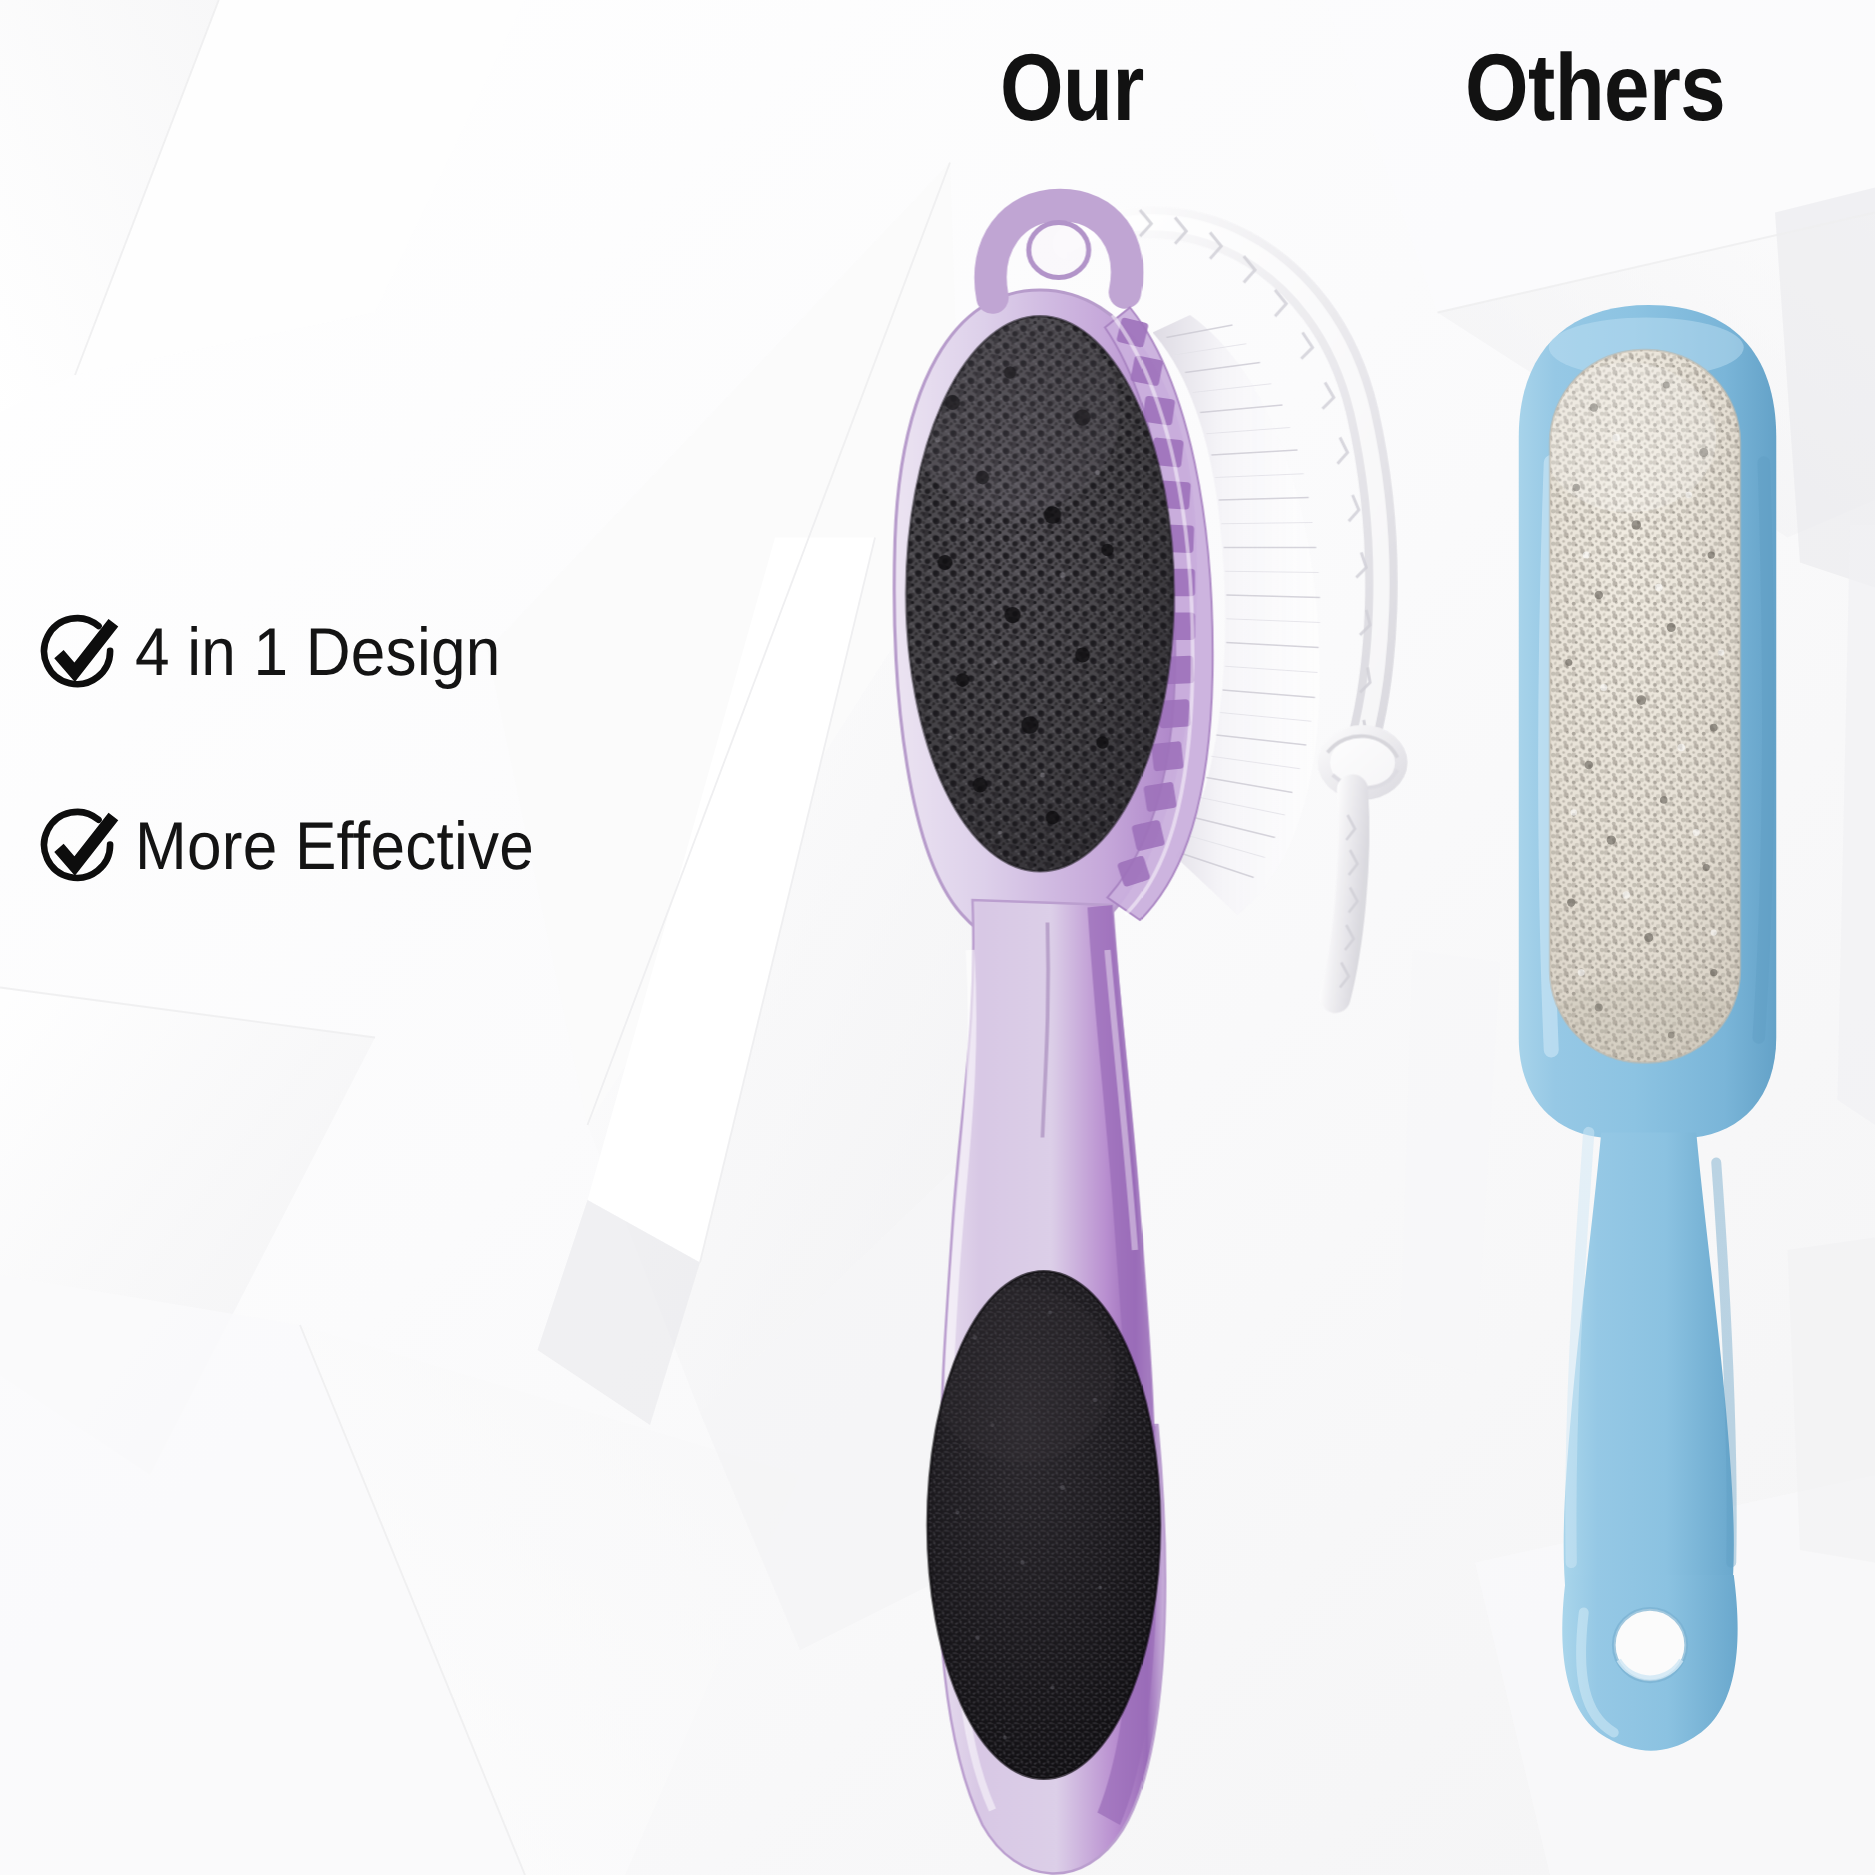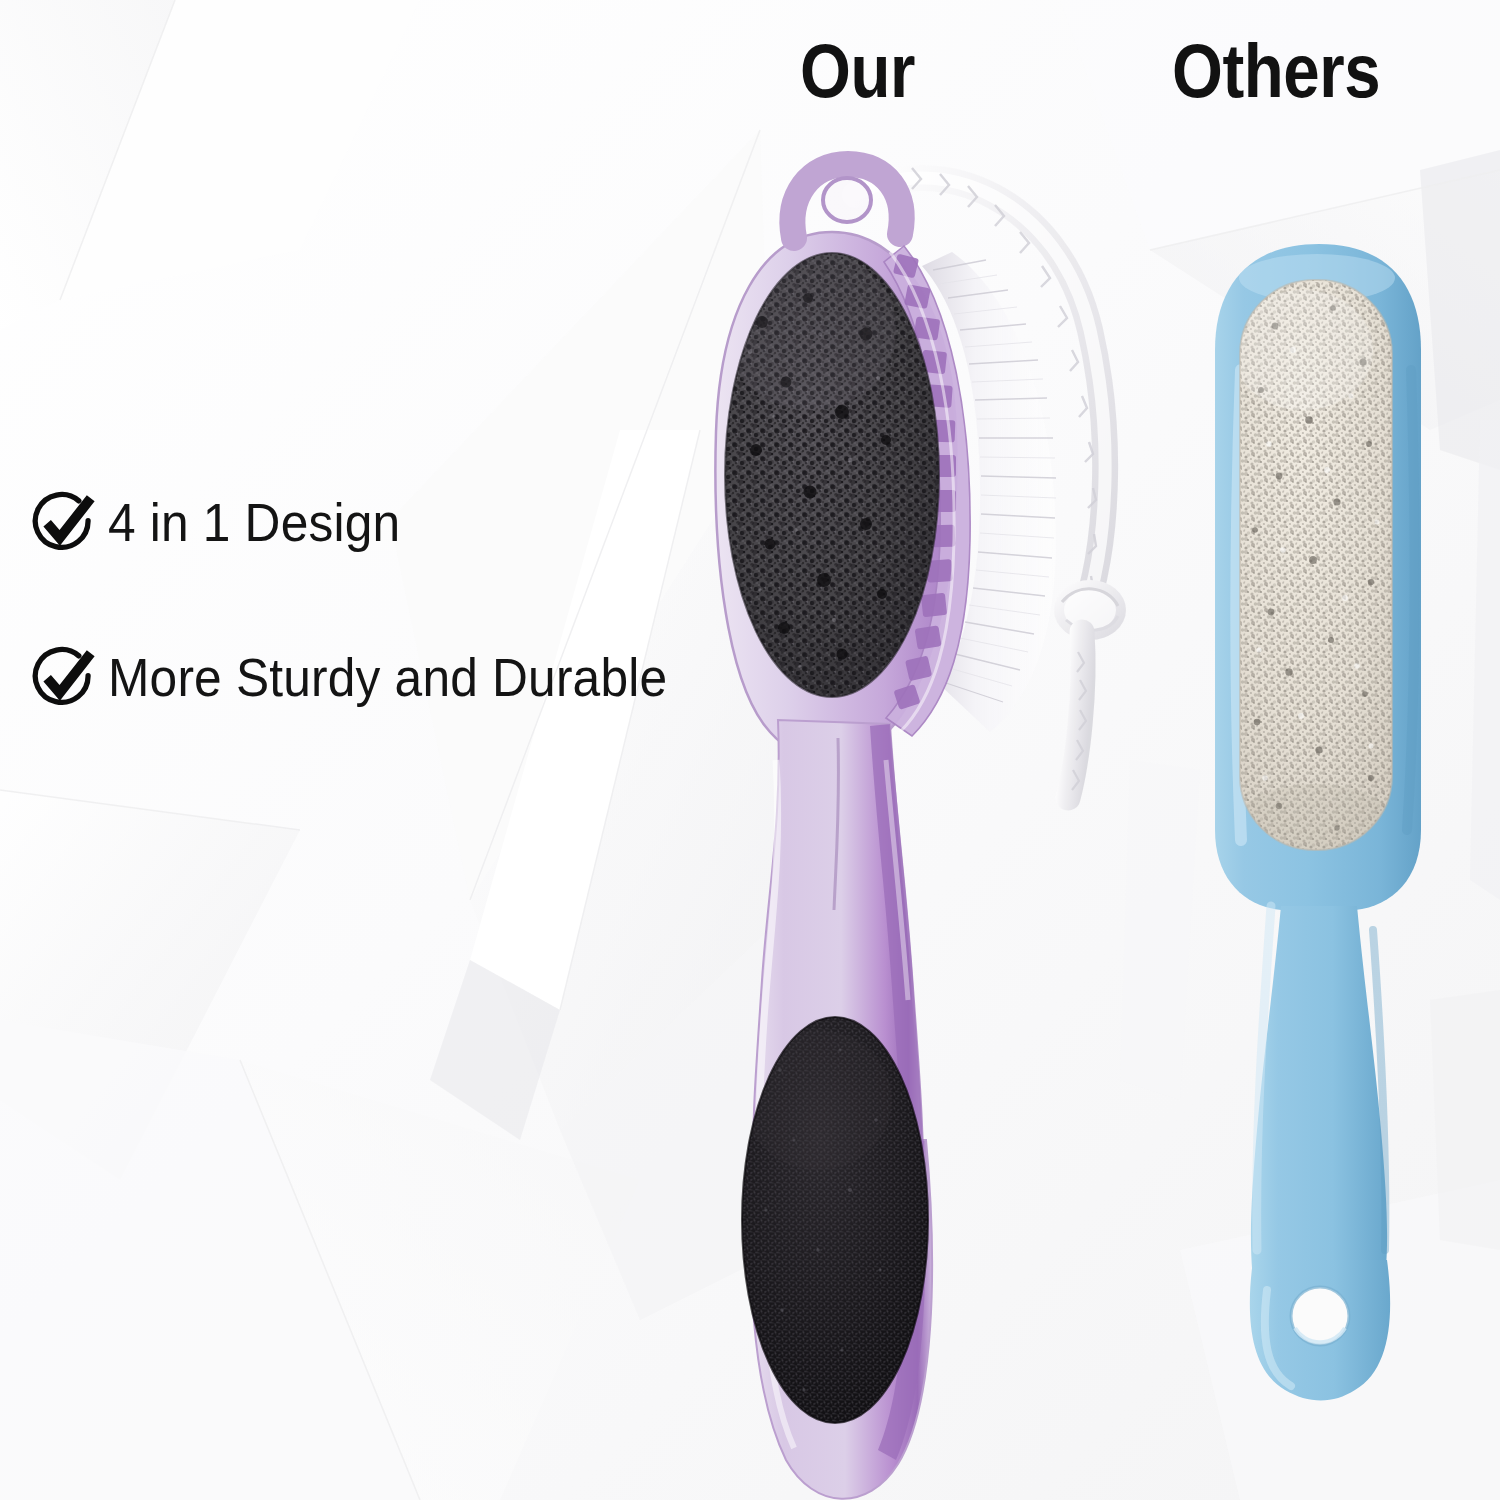--- a/index.html
+++ b/index.html
@@ -159,28 +159,28 @@
   <div id="features">
 
     <div class="feature">
       <svg class="check-icon" viewBox="0 0 100 100">
         <path d="M74 18 A40 40 0 1 0 88 48" fill="none" stroke="#0d0d0d" stroke-width="8" stroke-linecap="round"></path>
         <path d="M26 52 L45 74 L92 14" fill="none" stroke="#0d0d0d" stroke-width="15" stroke-linecap="butt" stroke-linejoin="miter"></path>
       </svg>
       <span class="feature-label">4 in 1 Design</span>
     </div>
 
-
     <div class="feature">
       <svg class="check-icon" viewBox="0 0 100 100">
         <path d="M74 18 A40 40 0 1 0 88 48" fill="none" stroke="#0d0d0d" stroke-width="8" stroke-linecap="round"></path>
         <path d="M26 52 L45 74 L92 14" fill="none" stroke="#0d0d0d" stroke-width="15" stroke-linecap="butt" stroke-linejoin="miter"></path>
       </svg>
-      <span class="feature-label">More Sturdy and Durable</span>
+      <span class="feature-label">More Effective</span>
     </div>
+
 
 
 
   </div>
 
   <div id="our-product">
     <svg class="prod-svg" viewBox="0 0 470 1390" preserveAspectRatio="none">
       <defs>
 
         <linearGradient id="bodyG" x1="0" y1="0" x2="1" y2="0">

